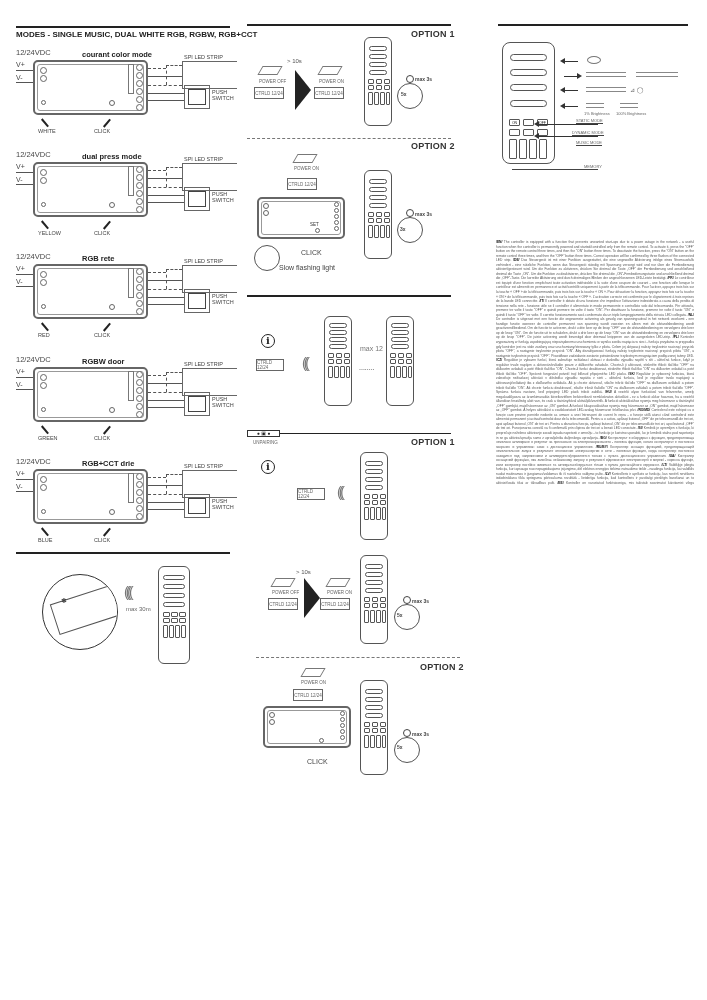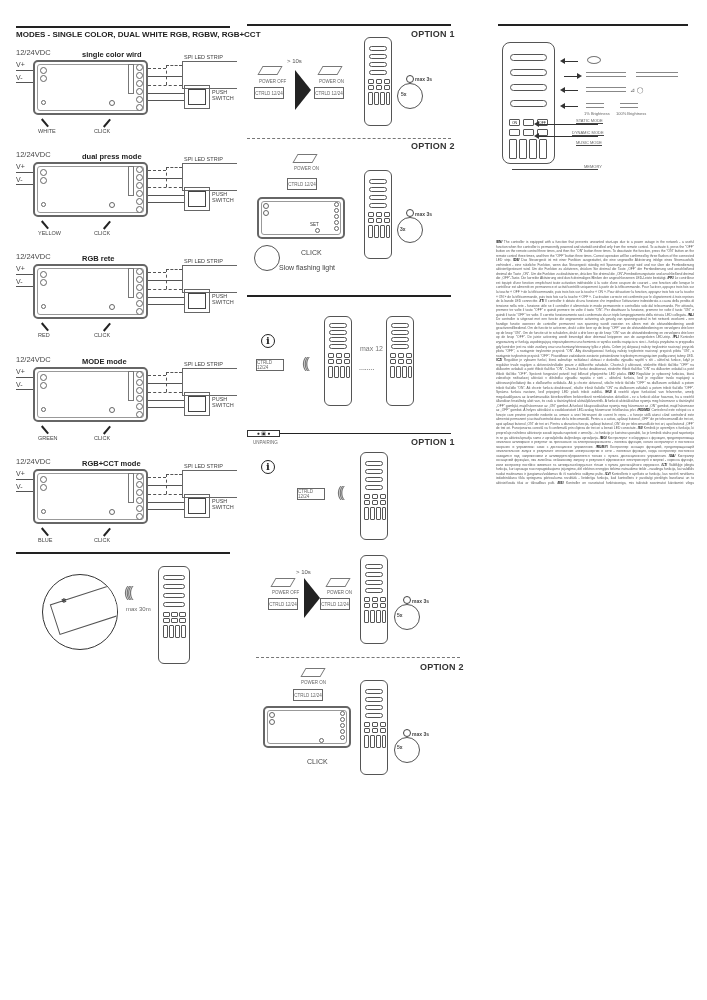--- a/index.html
+++ b/index.html
@@ -35,26 +35,26 @@
   .textblk b{color:#111}
   .ptr{position:absolute;height:1px;background:#333}
   .ptr::before{content:"";position:absolute;left:-4px;top:-3px;border-right:5px solid #333;border-top:3px solid transparent;border-bottom:3px solid transparent}
   .ptr.r::before{left:auto;right:-4px;border-right:none;border-left:5px solid #333}
 </style>
 </head>
 <body>
 
 <div class="col" style="left:0;width:240px">
   <div class="rule" style="left:16px;top:26px;width:214px"></div>
-  <div class="head" style="left:16px;top:30px">MODES - SINGLE COLOR, DUAL WHITE RGB, RGBW, RGB+CCT</div>
+  <div class="head" style="left:16px;top:30px">MODES - SINGLE MUSIC, DUAL WHITE RGB, RGBW, RGB+CCT</div>
 
   <div id="modes">
       <div class="mode-block" style="position: absolute; left: 0px; width: 240px; height: 100px; top: 48px;">
     <div class="lbl" style="left:16px;top:0;font-size:7.5px;color:#444">12/24VDC</div>
-    <div class="mode" style="left:82px;top:2px">single color wird</div>
+    <div class="mode" style="left:82px;top:2px">courant color mode</div>
     <div class="lbl" style="left:16px;top:13px;font-size:7px">V+</div>
     <div class="wire" style="left:16px;top:22px;width:20px;height:1px"></div>
     <div class="lbl" style="left:16px;top:26px;font-size:7px">V-</div>
     <div class="wire" style="left:16px;top:34px;width:20px;height:1px"></div>
     <div class="ctrl" style="left:33px;top:12px">
       <div class="in"></div>
       <div class="circ" style="left:5px;top:5px;width:7px;height:7px"></div>
       <div class="circ" style="left:5px;top:13px;width:7px;height:7px"></div>
       <div class="circ" style="left:6px;top:38px;width:5px;height:5px"></div>
       <div class="circ" style="right:3px;top:2px;width:7px;height:7px"></div>
@@ -160,21 +160,21 @@
         </div>
     <div class="lbl" style="left:212px;top:41px;font-size:5.5px">PUSH</div>
     <div class="lbl" style="left:212px;top:47px;font-size:5.5px">SWITCH</div>
     <div style="position:absolute;left:44px;top:70px;width:1.5px;height:10px;background:#222;transform:rotate(-40deg)"></div>
     <div class="lbl" style="left:38px;top:80px;font-size:5.5px">RED</div>
     <div style="position:absolute;left:106px;top:70px;width:1.5px;height:10px;background:#222;transform:rotate(40deg)"></div>
     <div class="lbl" style="left:94px;top:80px;font-size:5.5px">CLICK</div>
   </div>
       <div class="mode-block" style="position: absolute; left: 0px; width: 240px; height: 100px; top: 355px;">
     <div class="lbl" style="left:16px;top:0;font-size:7.5px;color:#444">12/24VDC</div>
-    <div class="mode" style="left:82px;top:2px">MODE mode</div>
+    <div class="mode" style="left:82px;top:2px">RGBW door</div>
     <div class="lbl" style="left:16px;top:13px;font-size:7px">V+</div>
     <div class="wire" style="left:16px;top:22px;width:20px;height:1px"></div>
     <div class="lbl" style="left:16px;top:26px;font-size:7px">V-</div>
     <div class="wire" style="left:16px;top:34px;width:20px;height:1px"></div>
     <div class="ctrl" style="left:33px;top:12px">
       <div class="in"></div>
       <div class="circ" style="left:5px;top:5px;width:7px;height:7px"></div>
       <div class="circ" style="left:5px;top:13px;width:7px;height:7px"></div>
       <div class="circ" style="left:6px;top:38px;width:5px;height:5px"></div>
       <div class="circ" style="right:3px;top:2px;width:7px;height:7px"></div>
@@ -200,21 +200,21 @@
         </div>
     <div class="lbl" style="left:212px;top:41px;font-size:5.5px">PUSH</div>
     <div class="lbl" style="left:212px;top:47px;font-size:5.5px">SWITCH</div>
     <div style="position:absolute;left:44px;top:70px;width:1.5px;height:10px;background:#222;transform:rotate(-40deg)"></div>
     <div class="lbl" style="left:38px;top:80px;font-size:5.5px">GREEN</div>
     <div style="position:absolute;left:106px;top:70px;width:1.5px;height:10px;background:#222;transform:rotate(40deg)"></div>
     <div class="lbl" style="left:94px;top:80px;font-size:5.5px">CLICK</div>
   </div>
       <div class="mode-block" style="position: absolute; left: 0px; width: 240px; height: 100px; top: 457px;">
     <div class="lbl" style="left:16px;top:0;font-size:7.5px;color:#444">12/24VDC</div>
-    <div class="mode" style="left:82px;top:2px">RGB+CCT mode</div>
+    <div class="mode" style="left:82px;top:2px">RGB+CCT drie</div>
     <div class="lbl" style="left:16px;top:13px;font-size:7px">V+</div>
     <div class="wire" style="left:16px;top:22px;width:20px;height:1px"></div>
     <div class="lbl" style="left:16px;top:26px;font-size:7px">V-</div>
     <div class="wire" style="left:16px;top:34px;width:20px;height:1px"></div>
     <div class="ctrl" style="left:33px;top:12px">
       <div class="in"></div>
       <div class="circ" style="left:5px;top:5px;width:7px;height:7px"></div>
       <div class="circ" style="left:5px;top:13px;width:7px;height:7px"></div>
       <div class="circ" style="left:6px;top:38px;width:5px;height:5px"></div>
       <div class="circ" style="right:3px;top:2px;width:7px;height:7px"></div>

